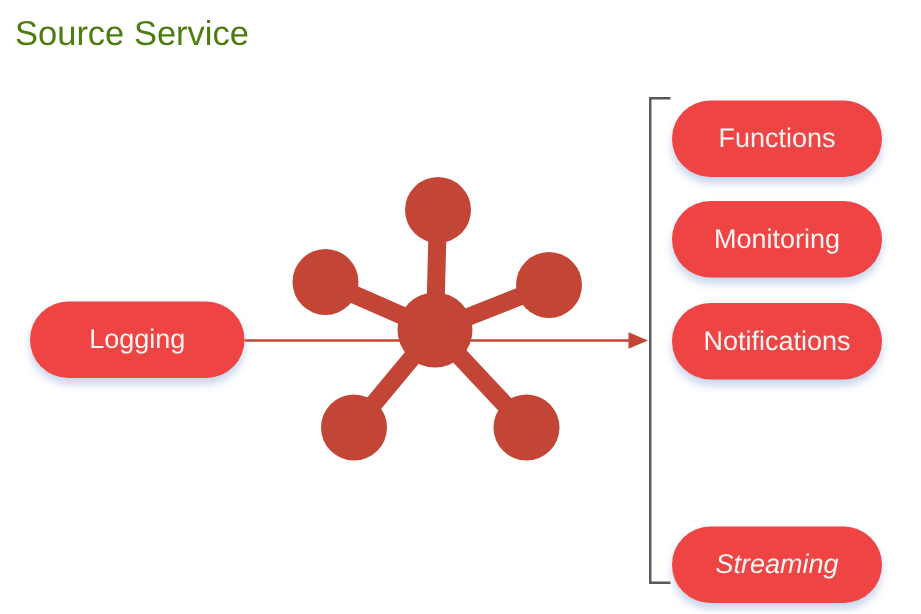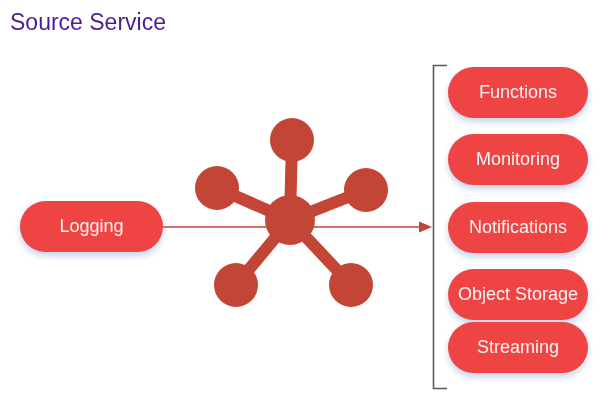--- a/index.html
+++ b/index.html
@@ -8,21 +8,21 @@
     width:614px;height:409px;
     background:#ffffff;
     font-family:"Liberation Sans", sans-serif;
     overflow:hidden;
   }
   .col-header{
     position:absolute;
     top:8px;
     font-size:23px;
     line-height:28px;
-    color:#4c1d95;
+    color:#4d7c0f;
     text-align:center;
     white-space:nowrap;
     font-weight:400;
   }
   #hdr-source{left:10px;width:154px;}
   #hdr-tasks{left:231px;width:140px;}
   #hdr-targets{left:432px;width:180px;}
   .pill{
     position:absolute;
     background:#ef4444;
@@ -34,21 +34,21 @@
     justify-content:center;
     box-shadow:0 4px 6px rgba(130,160,210,0.45);
     white-space:nowrap;
   }
   #pill-logging{left:20px;top:201px;width:143px;height:51px;}
   .target-pill{left:448px;width:140px;height:51px;}
   #pill-target-0{top:67px;}
   #pill-target-1{top:134px;}
   #pill-target-2{top:202px;}
   #pill-target-3{top:269px;}
-  #pill-target-4{top:322px;}
+  #pill-target-4{top:351px;font-style:italic;}
   #diagram-layer{position:absolute;left:0;top:0;}
   .red-shape{fill:#C24535;}
   .red-stroke{stroke:#C24535;}
 </style>
 </head>
 <body>
 
 <div id="canvas">
 
   <div class="col-header" id="hdr-source">Source Service</div>
@@ -75,16 +75,15 @@
     </g>
 
     <path d="M447,65.5 H433.5 V388.5 H447" fill="none" stroke="#595959" stroke-width="1.6"></path>
   </svg>
 
   <div class="pill" id="pill-logging">Logging</div>
 
   <div class="pill target-pill" id="pill-target-0">Functions</div>
   <div class="pill target-pill" id="pill-target-1">Monitoring</div>
   <div class="pill target-pill" id="pill-target-2">Notifications</div>
-  <div class="pill target-pill" id="pill-target-3">Object Storage</div>
   <div class="pill target-pill" id="pill-target-4">Streaming</div>
 
 </div>
 
 </body></html>

